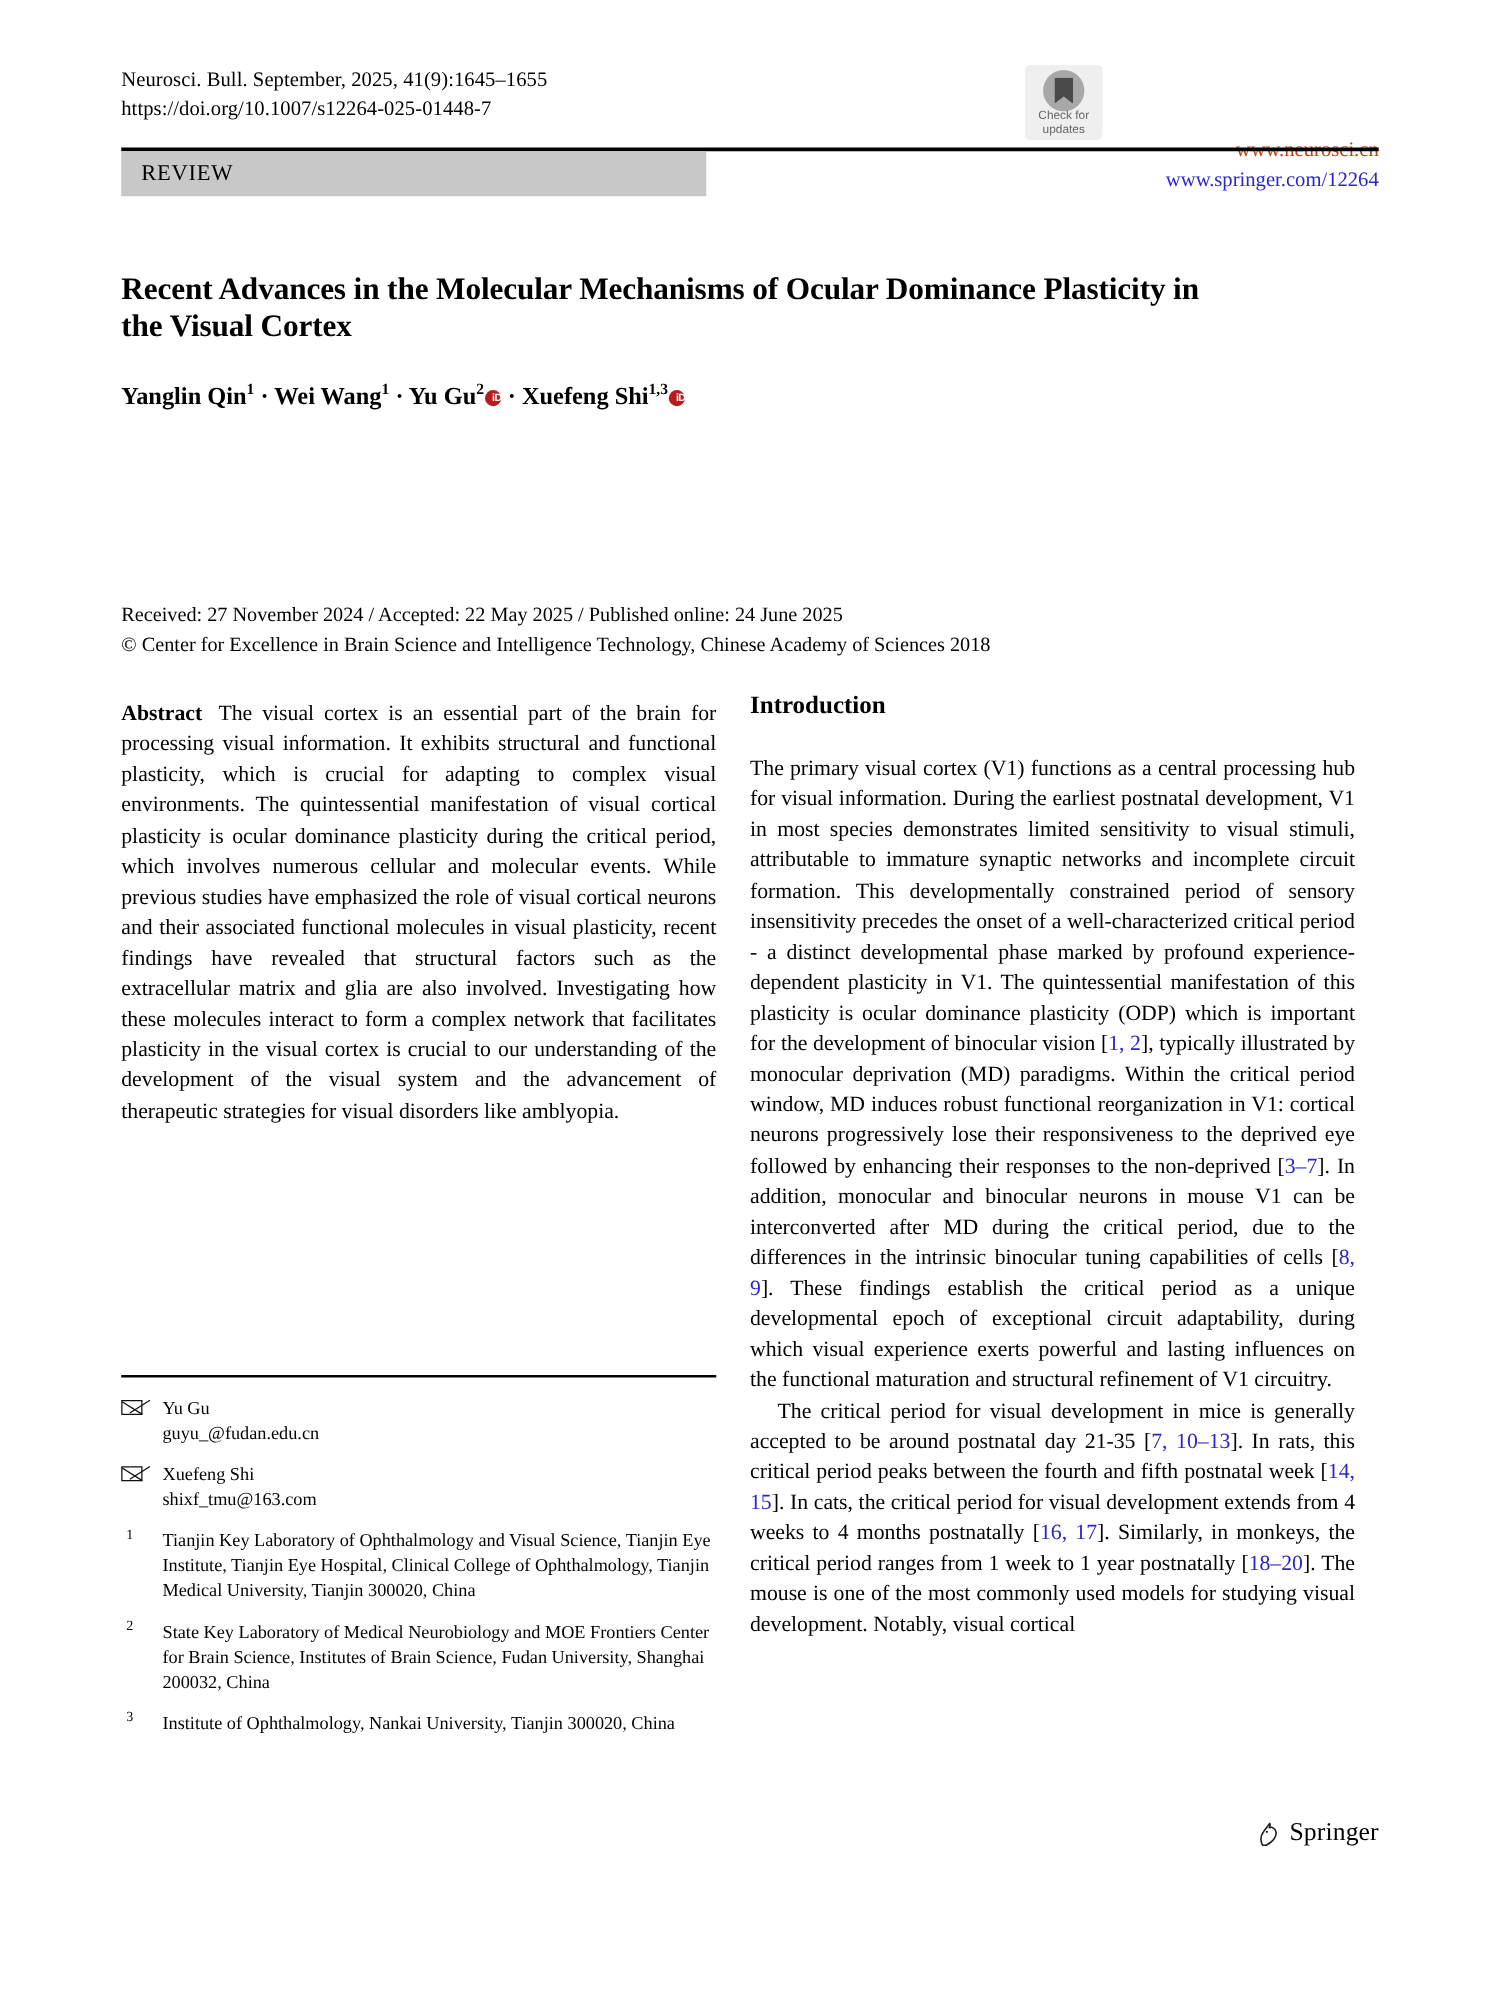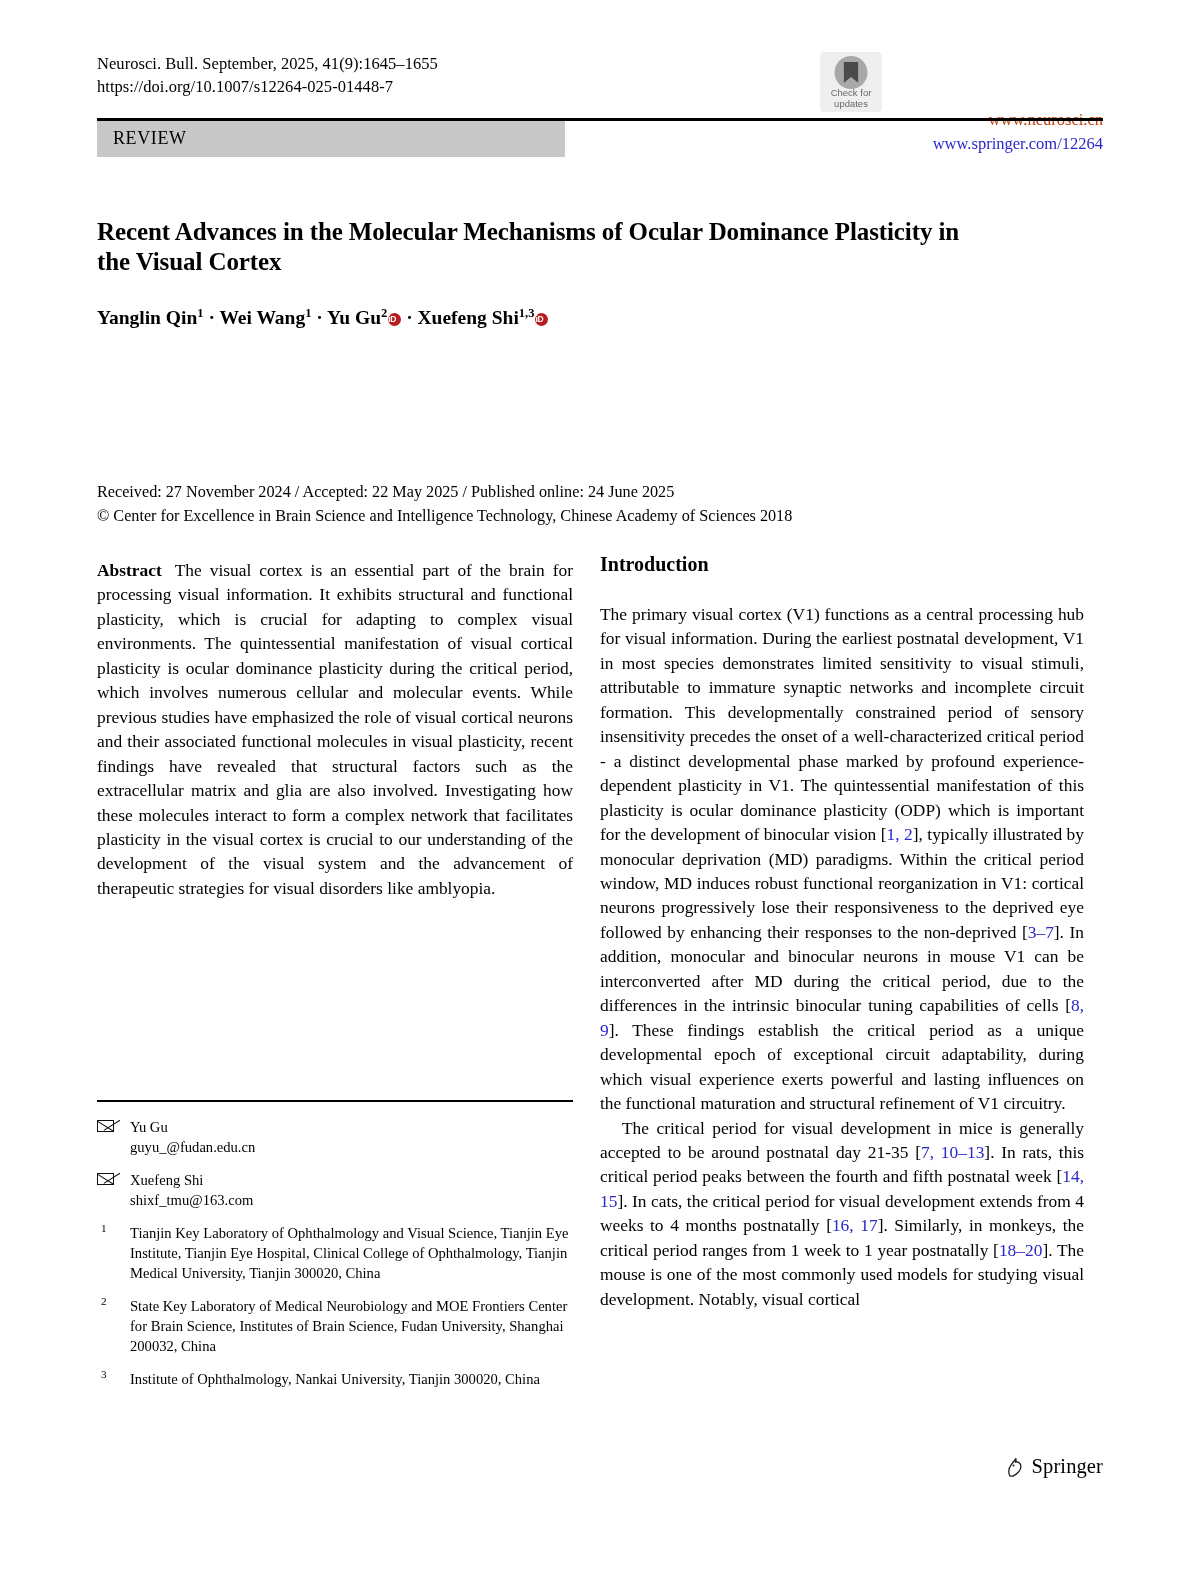--- a/index.html
+++ b/index.html
@@ -149,21 +149,21 @@
     display: inline-block;
     width: 13px;
     height: 13px;
     border-radius: 50%;
     background: #b91c1c;
     color: #ffffff;
     font-family: "Liberation Sans", sans-serif;
     font-size: 8.5px;
     font-weight: bold;
     line-height: 13px;
-    text-align: left;
+    text-align: right;
     vertical-align: 2px;
     margin-left: 1px;
     letter-spacing: -0.4px;
   }
   .sep { font-weight: bold; }
 
   
   .dates {
     position: absolute;
     left: 97px;

